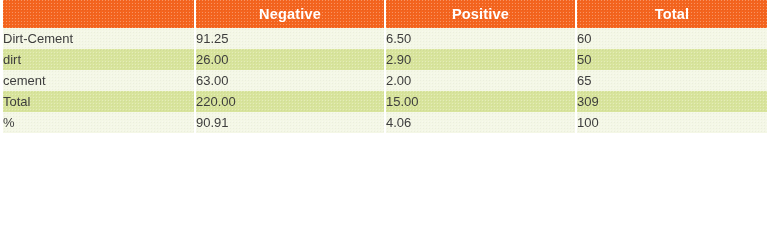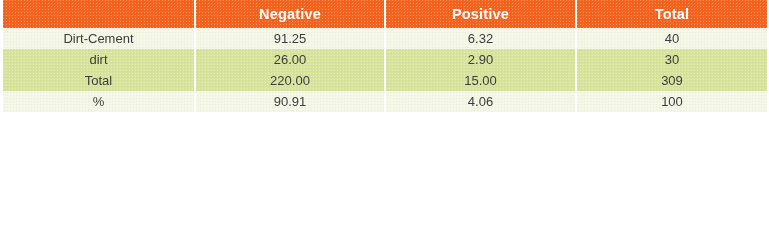--- a/index.html
+++ b/index.html
@@ -67,21 +67,21 @@
   }
   thead th:last-child { border-right: none; }
   thead th .cell-txt { position: relative; z-index: 2; }
 
   
   tbody td {
     position: relative;
     height: 21px;
     font-size: 13px;
     color: #3d3d3d;
-    text-align: center;
+    text-align: left;
     vertical-align: middle;
     padding: 0;
     border-right: 2px solid #ffffff;
     overflow: hidden;
   }
   tbody td:last-child { border-right: none; }
   tbody td .cell-txt { position: relative; z-index: 2; }
 
   tbody tr.row-pale td  { background-color: #f4f7e6; }
   tbody tr.row-green td { background-color: #d8e49c; }
@@ -117,42 +117,56 @@
 
     <tbody>
       <tr class="row-pale">
         <td class="dither">
           <span class="cell-txt">Dirt-Cement</span>
         </td>
         <td class="dither">
           <span class="cell-txt">91.25</span>
         </td>
         <td class="dither">
-          <span class="cell-txt">6.32</span>
+          <span class="cell-txt">6.50</span>
         </td>
         <td class="dither">
-          <span class="cell-txt">40</span>
+          <span class="cell-txt">60</span>
         </td>
       </tr>
 
       <tr class="row-green">
         <td class="dither">
           <span class="cell-txt">dirt</span>
         </td>
         <td class="dither">
           <span class="cell-txt">26.00</span>
         </td>
         <td class="dither">
           <span class="cell-txt">2.90</span>
         </td>
         <td class="dither">
-          <span class="cell-txt">30</span>
+          <span class="cell-txt">50</span>
         </td>
       </tr>
 
+      <tr class="row-pale">
+        <td class="dither">
+          <span class="cell-txt">cement</span>
+        </td>
+        <td class="dither">
+          <span class="cell-txt">63.00</span>
+        </td>
+        <td class="dither">
+          <span class="cell-txt">2.00</span>
+        </td>
+        <td class="dither">
+          <span class="cell-txt">65</span>
+        </td>
+      </tr>
 
       <tr class="row-green">
         <td class="dither">
           <span class="cell-txt">Total</span>
         </td>
         <td class="dither">
           <span class="cell-txt">220.00</span>
         </td>
         <td class="dither">
           <span class="cell-txt">15.00</span>

